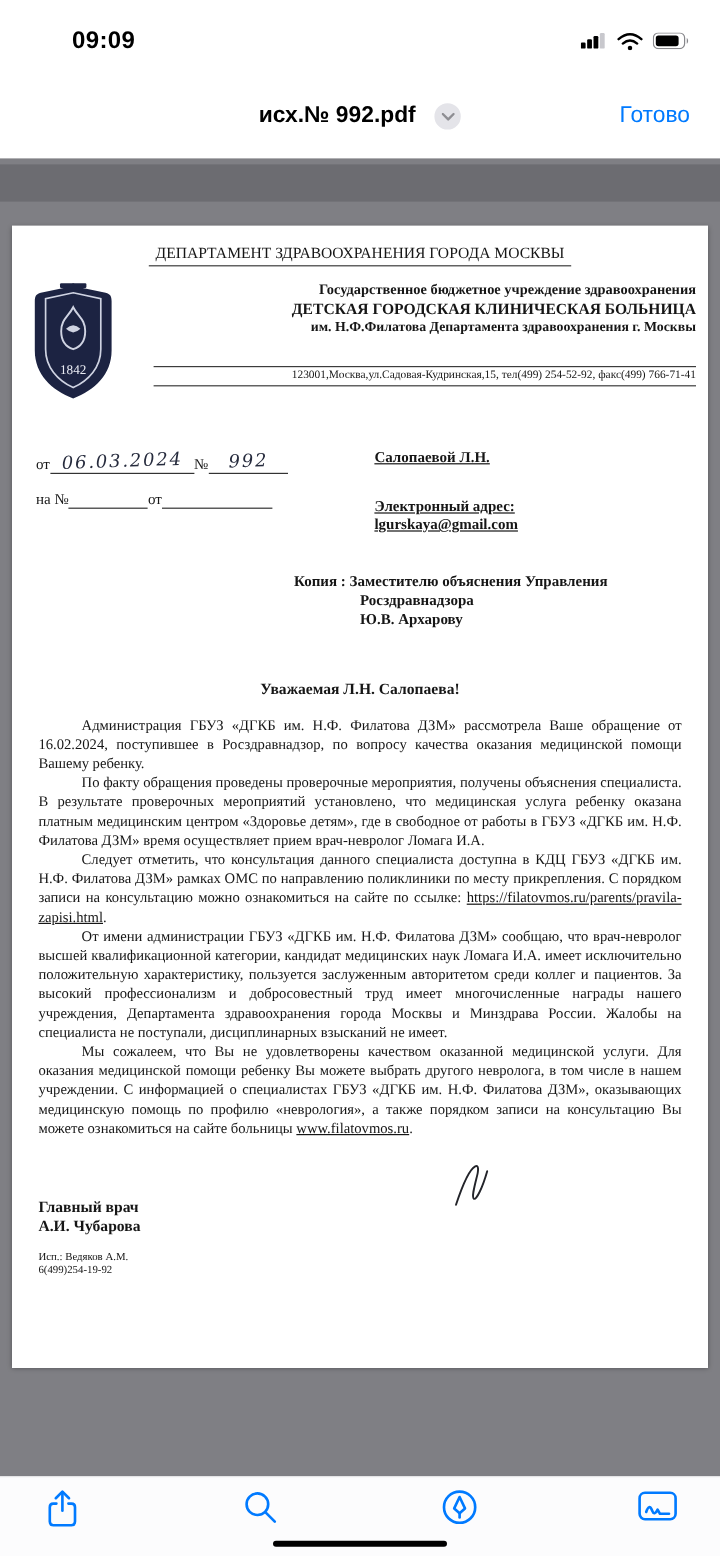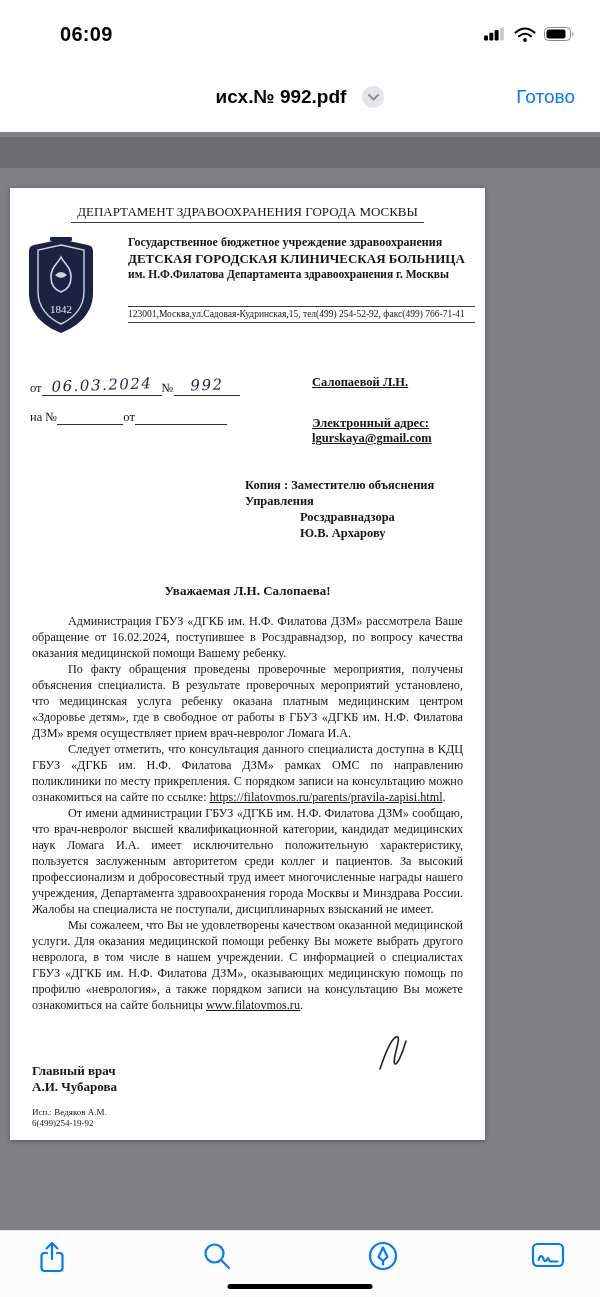--- a/index.html
+++ b/index.html
@@ -20,29 +20,29 @@
   .nav-title { font-size:19px; font-weight:600; color:#000; }
   .nav-chevron-btn { width:22px; height:22px; border-radius:50%; background:#e4e4e9;
     display:flex; align-items:center; justify-content:center; }
   .nav-done { position:absolute; right:25px; top:50%; transform:translateY(-50%);
     color:#007AFF; font-size:19px; }
 
   
   .viewer { position:absolute; top:132px; left:0; width:600px; height:1098px; background:#7f7f84; }
   .viewer-strip { position:absolute; top:5px; left:0; right:0; height:31px; background:#6c6c71; }
 
-  .page { position:absolute; top:56px; left:10px; width:475px; height:952px; background:#fff;
+  .page { position:absolute; top:56px; left:10px; width:580px; height:952px; background:#fff;
     box-shadow:0 1px 4px rgba(0,0,0,.35); font-family:"Liberation Serif", serif; color:#161616; overflow:hidden; }
 
   .dept-header { text-align:center; padding-top:14px; }
   .dept-header span { display:inline-block; font-size:13px; border-bottom:1px solid #3c3c3c; padding:0 6px 2px; }
 
   .letterhead { position:relative; margin-top:12px; min-height:130px; }
   .logo { position:absolute; left:14px; top:0; }
-  .org-block { margin-left:118px; margin-right:10px; text-align:left; }
+  .org-block { margin-left:118px; margin-right:10px; text-align:right; }
   .org-line1 { font-size:12px; font-weight:700; }
   .org-line2 { font-size:13px; font-weight:700; margin-top:1px; }
   .org-line3 { font-size:11.5px; font-weight:700; margin-top:1px; }
   .org-rule { border-top:1px solid #3c3c3c; margin-top:26px; }
   .org-address { font-size:9.5px; padding:2px 0 3px; }
   .org-rule2 { border-top:1px solid #3c3c3c; }
 
   .ref-row { position:relative; margin:16px 0 0 20px; height:60px; font-size:12.5px; }
   .ref-line { display:flex; align-items:flex-end; }
   .ref-line + .ref-line { margin-top:14px; }
@@ -75,21 +75,21 @@
 
   .home-indicator { position:absolute; bottom:8px; left:50%; transform:translateX(-50%);
     width:145px; height:5px; border-radius:3px; background:#000; }
 </style>
 </head>
 <body>
 
 <div class="screen">
 
   <div class="status-bar">
-    <span class="status-time">06:09</span>
+    <span class="status-time">09:09</span>
     <span class="status-icons">
       <svg width="22" height="14" viewBox="0 0 22 14">
         <rect x="0" y="8.5" width="4" height="5" rx="1" fill="#000"></rect>
         <rect x="5.3" y="5.8" width="4" height="7.7" rx="1" fill="#000"></rect>
         <rect x="10.6" y="3" width="4" height="10.5" rx="1" fill="#000"></rect>
         <rect x="15.9" y="0.5" width="4" height="13" rx="1" fill="#c8c8cd"></rect>
       </svg>
       <svg width="22" height="15" viewBox="0 0 22 15">
         <path d="M1.5 5.6 Q11 -2.6 20.5 5.6" fill="none" stroke="#000" stroke-width="2" stroke-linecap="round"></path>
         <path d="M5 9.3 Q11 4.2 17 9.3" fill="none" stroke="#000" stroke-width="2" stroke-linecap="round"></path>

